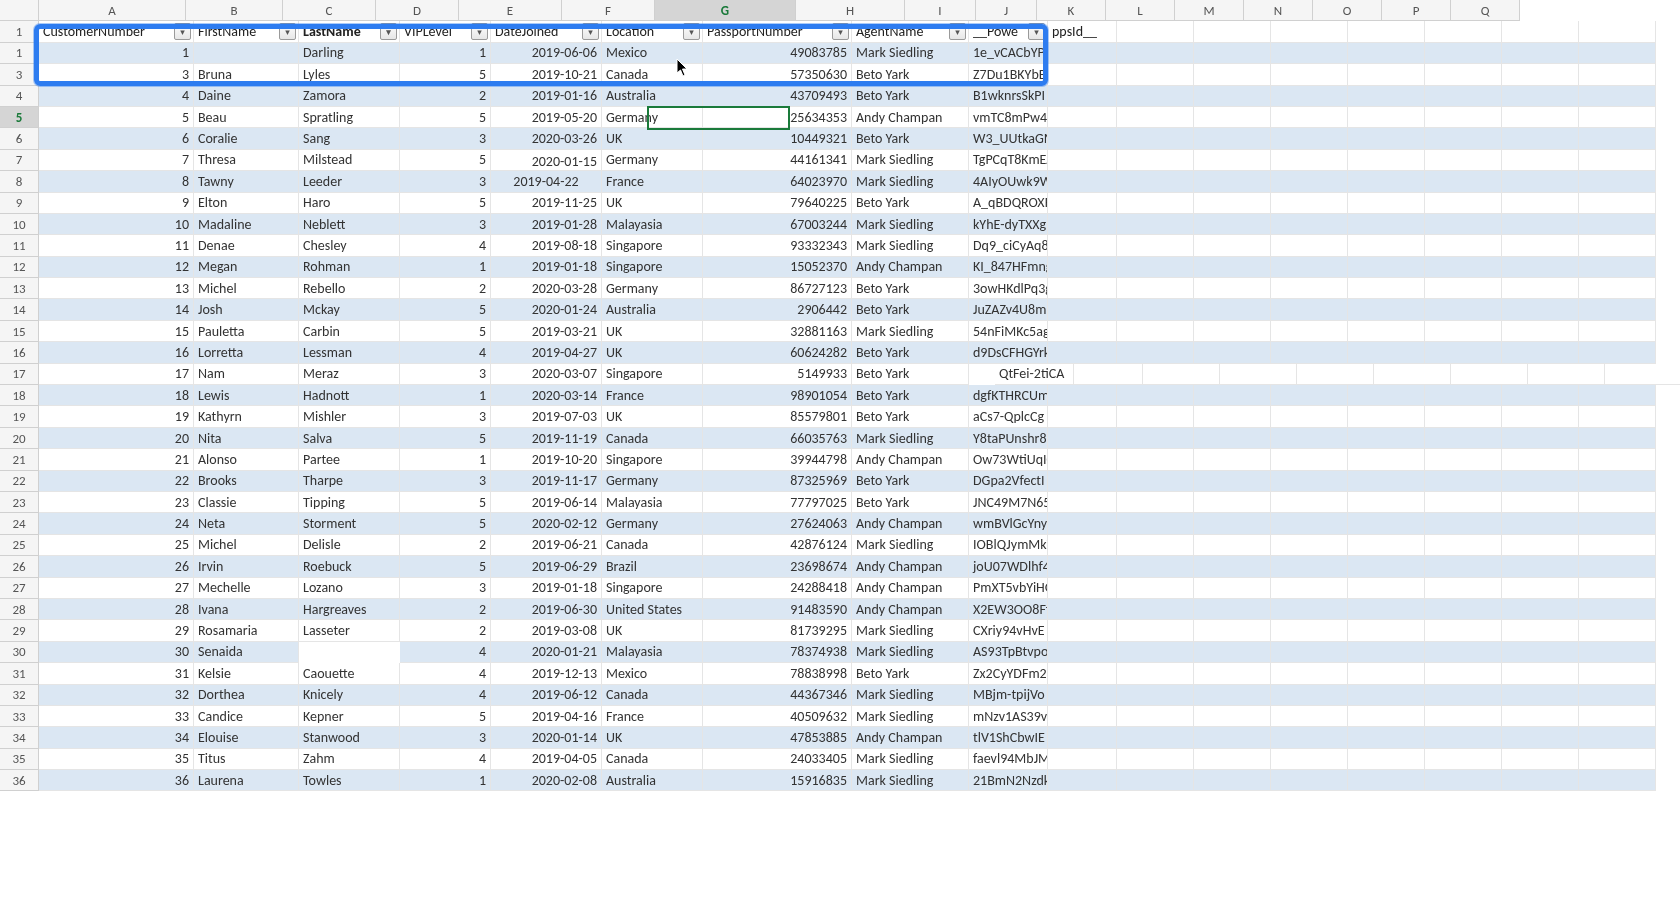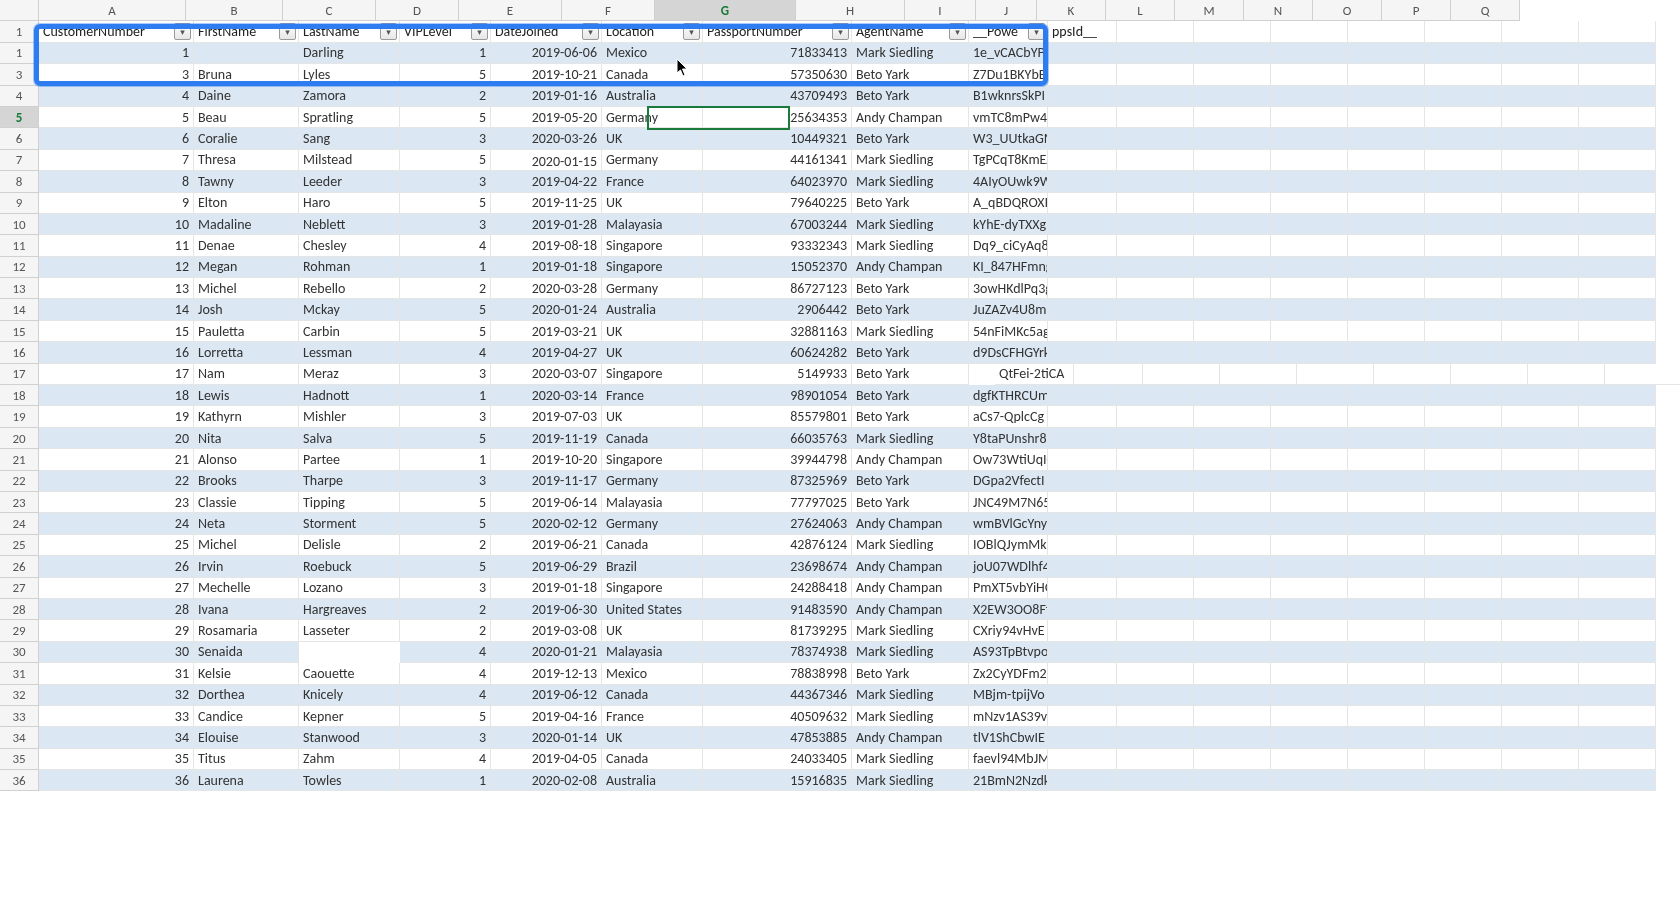--- a/index.html
+++ b/index.html
@@ -148,21 +148,21 @@
       <div class="row">
         <div class="row-head">1</div>
         <div class="cell header-cell" style="width: 146px;">
           <span>CustomerNumber</span>
           <div class="filter-btn">▾</div>
         </div>
         <div class="cell header-cell" style="width: 96px;">
           <span>FirstName</span>
           <div class="filter-btn">▾</div>
         </div>
-        <div class="cell header-cell" style="width: 92px;">
+        <div class="cell header-cell" style="width: 92px; font-weight: bold;">
           <span>LastName</span>
           <div class="filter-btn">▾</div>
         </div>
         <div class="cell header-cell" style="width: 82px;">
           <span>VIPLevel</span>
           <div class="filter-btn">▾</div>
         </div>
         <div class="cell header-cell" style="width: 102px;">
           <span>DateJoined</span>
           <div class="filter-btn">▾</div>
@@ -222,21 +222,21 @@
         <div class="cell num" style="width: 82px;">
           <span>1</span>
         </div>
         <div class="cell num" style="width: 102px;">
           <span>2019-06-06</span>
         </div>
         <div class="cell txt" style="width: 92px;">
           <span>Mexico</span>
         </div>
         <div class="cell num" style="width: 140px;">
-          <span>71833413</span>
+          <span>49083785</span>
         </div>
         <div class="cell txt" style="width: 108px;">
           <span>Mark Siedling</span>
         </div>
         <div class="cell txt" style="width: 70px;">
           <span>1e_vCACbYPY</span>
         </div>
         <div class="cell txt" style="width: 60px;">
           <span></span>
         </div>
@@ -539,21 +539,21 @@
         </div>
         <div class="cell txt" style="width: 96px;">
           <span>Tawny</span>
         </div>
         <div class="cell txt" style="width: 92px;">
           <span>Leeder</span>
         </div>
         <div class="cell num" style="width: 82px;">
           <span>3</span>
         </div>
-        <div class="cell num" style="width: 102px;">
+        <div class="cell num" style="width: 102px; justify-content: center;">
           <span>2019-04-22</span>
         </div>
         <div class="cell txt" style="width: 92px;">
           <span>France</span>
         </div>
         <div class="cell num" style="width: 140px;">
           <span>64023970</span>
         </div>
         <div class="cell txt" style="width: 108px;">
           <span>Mark Siedling</span>

